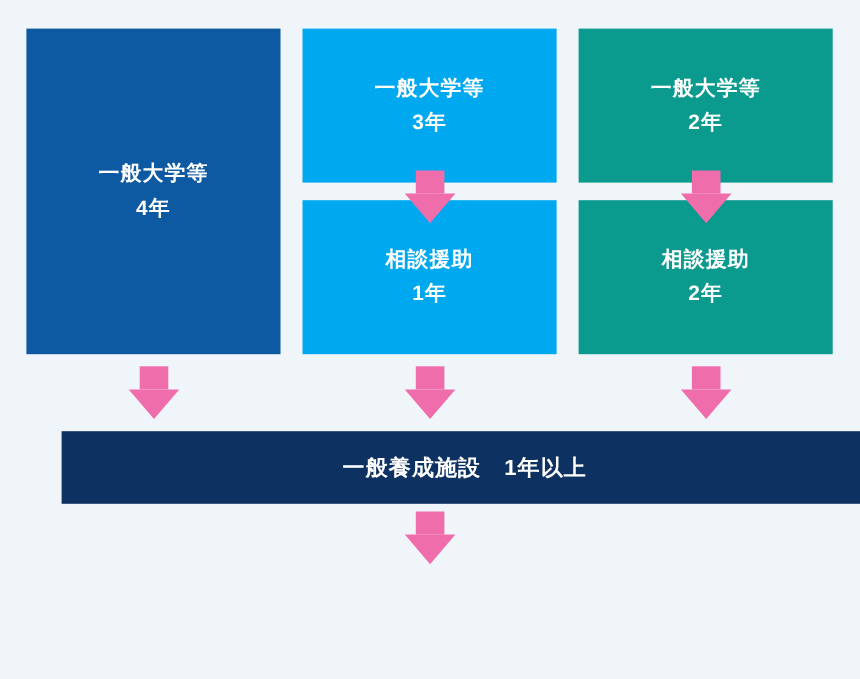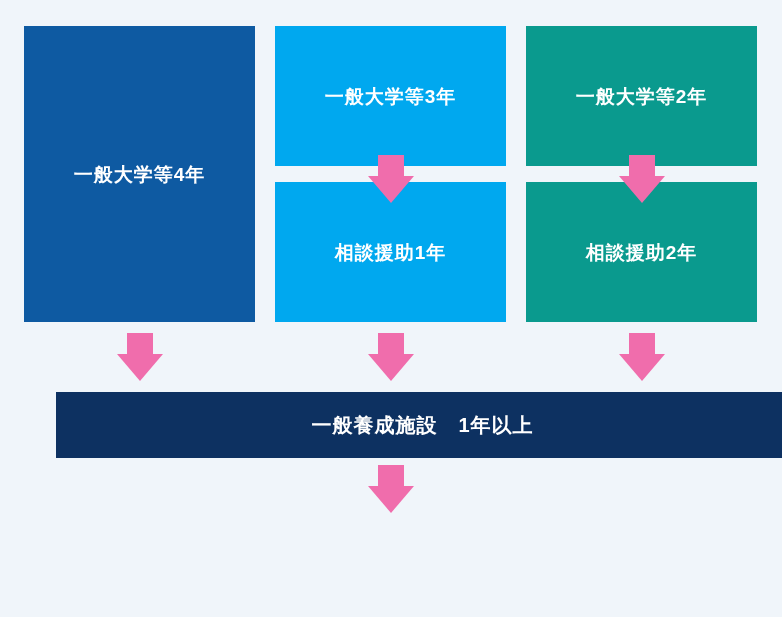--- a/index.html
+++ b/index.html
@@ -18,21 +18,21 @@
     font-family:"Liberation Sans","DejaVu Sans",sans-serif;
     overflow:hidden;
   }
   .canvas{position:relative;width:782px;height:617px;}
   .content{position:absolute;left:24px;top:26px;width:733px;}
 
   
   .columns{display:flex;gap:20px;height:296px;}
   .col{position:relative;width:231px;display:flex;flex-direction:column;}
   .box{
-    display:flex;flex-direction:row;justify-content:center;align-items:center;
+    display:flex;flex-direction:column;justify-content:center;align-items:center;
     color:var(--text);font-weight:bold;font-size:19px;line-height:31px;
     text-align:right;letter-spacing:1px;
   }
   .box.tall{height:296px;}
   .box.half{height:140px;}
   .col-gap{height:16px;}
   .bg-dark-blue{background:var(--dark-blue);}
   .bg-cyan{background:var(--cyan);}
   .bg-teal{background:var(--teal);}
 

